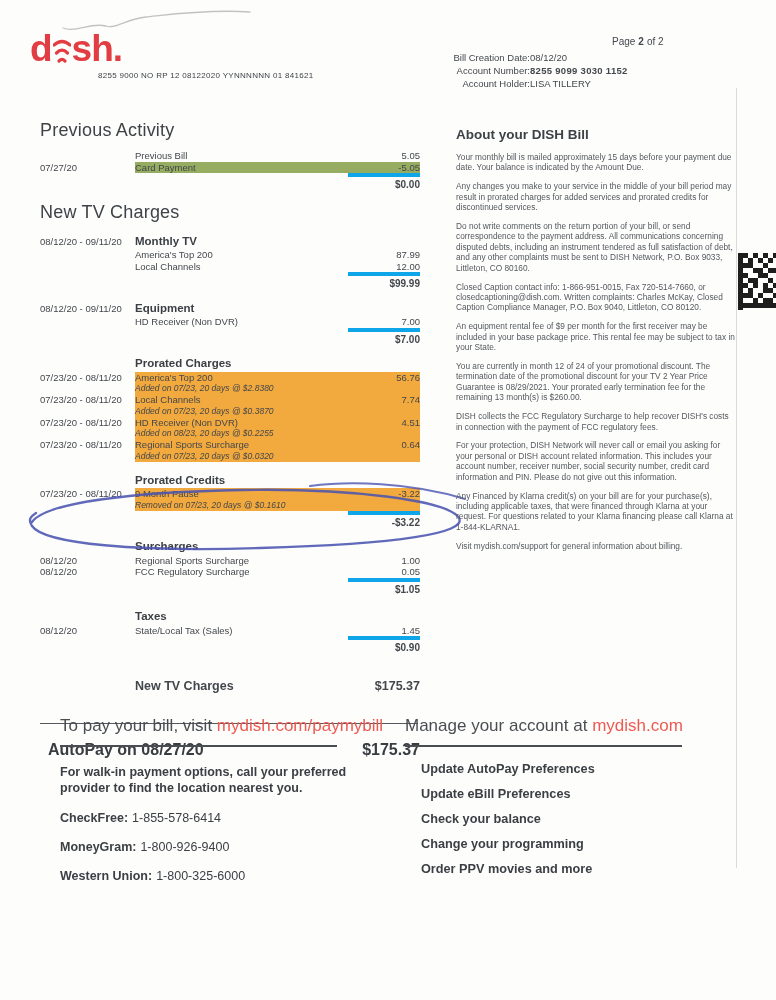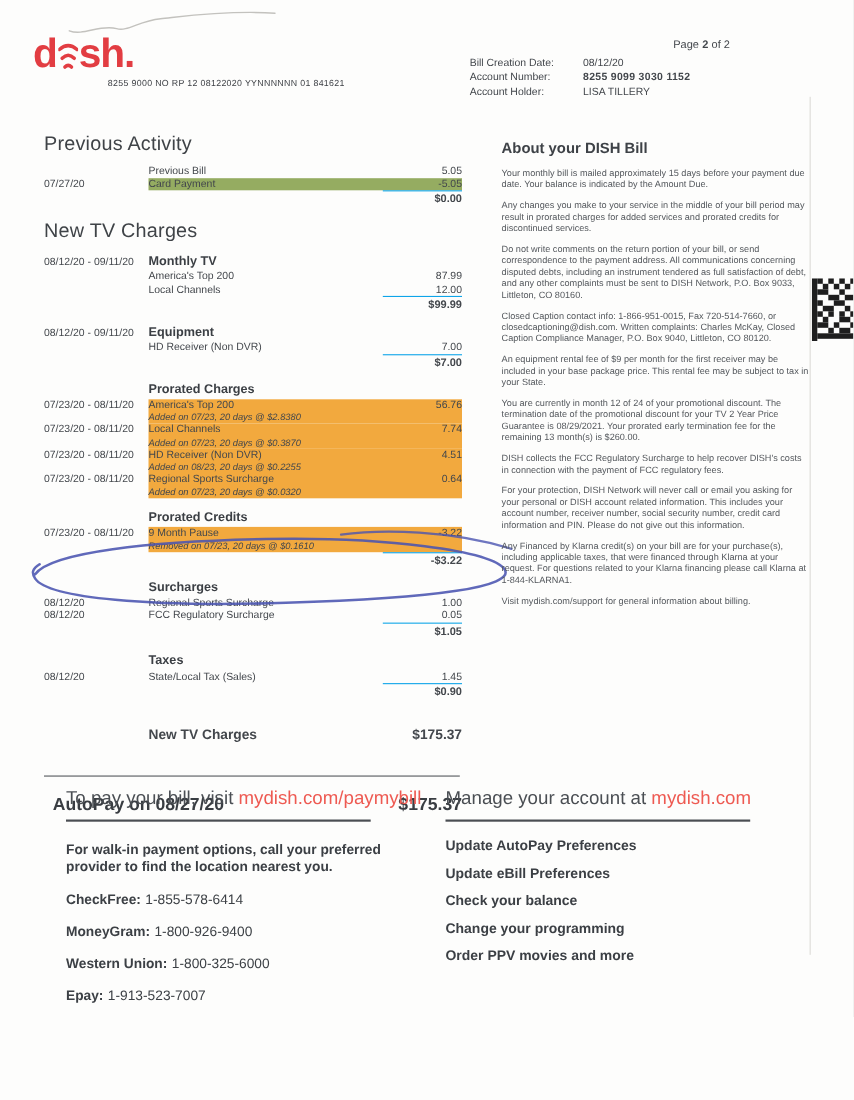--- a/index.html
+++ b/index.html
@@ -11,36 +11,36 @@
   }
   
   .logo { position:absolute; left:30px; top:32px; display:flex; align-items:flex-end;
           color:#e23d42; font-weight:bold; font-size:37px; line-height:34px; letter-spacing:-1px; }
   .logo .arcs { margin:0 1px 2px 1px; }
   .code-line { position:absolute; left:98px; top:71px; font-size:8px; color:#3c3f44; letter-spacing:.3px; }
   .page-ind { position:absolute; left:612px; top:36px; font-size:10px; color:#43474c;text-align:right; }
   .page-ind b { margin:0 3px; }
   .hdr-info { position:absolute; left:427px; top:51px; font-size:9.5px; line-height:13px; }
   .hdr-info .r { display:flex; }
-  .hdr-info .lab { width:103px; flex:none; }
+  .hdr-info .lab { width:103px; flex:none;text-align:right; }
   .hdr-info .val.b { font-weight:bold; letter-spacing:.3px; }
   
   .bill { position:absolute; left:40px; top:120px; width:380px; }
   .sec-h { font-size:18px; font-weight:400; color:#3f4347; letter-spacing:.2px; margin-bottom:9px; }
   .row { display:flex; align-items:flex-start; font-size:9.5px; line-height:11.5px; }
   .c-date { width:95px; flex:none; }
   .c-body { flex:1; display:flex; min-height:11.5px; }
   .c-body.col { flex-direction:column; }
   .l1 { display:flex; }
   .desc { flex:1; }
   .amt { width:72px; text-align:right; flex:none; }
   .title { font-size:11.5px; font-weight:bold; color:#3b3f44; }
   .row.head { margin-bottom:2px; }
   .sub { font-style:italic; font-size:8.5px; line-height:10px; padding-bottom:1px; }
-  .tline { border-top:1px solid #0ea5e9; padding-top:2px; font-weight:bold; font-size:10px; }
+  .tline { border-top:4px solid #0ea5e9; padding-top:2px; font-weight:bold; font-size:10px; }
   .hl-g { background:#95ac61; }
   .hl-o { background:#f2a93e; }
   .grp { margin-top:13px; }
   .grand { margin-top:27px; }
   .grand .desc,.grand .amt { font-size:12.5px; font-weight:bold; }
   .rule { border-top:1.5px solid #55585c; margin-top:31px; width:378px; }
   .autopay { display:flex; margin-top:17px; font-size:16px; font-weight:bold; color:#393d42;gap:18px; }
   .autopay .al { flex:1; padding-left:8px; }
   
   .about { position:absolute; left:456px; top:127px; width:281px; color:#54585d; }
@@ -48,21 +48,21 @@
   .about p { font-size:8.3px; line-height:10.4px; margin-bottom:8.5px; }
   
   .foot-h { font-size:17px; color:#4a4e53; font-weight:400; }
   .foot-h .lnk { color:#ee5a52; }
   .foot-hr { border-top:2px solid #4a4e53; width:277px; margin-top:9px; }
   .pay { position:absolute; left:60px; top:716px; width:335px; }
   .walkin { margin-top:17px; font-size:12.5px; font-weight:bold; line-height:16px; color:#3b3f44; }
   .prov { margin-top:15px; font-size:12.5px; color:#3c4045; }
   .prov b { margin-right:4px; }
   .manage { position:absolute; left:405px; top:716px; width:300px; }
-  .mlinks { margin-top:15px; }
+  .mlinks { margin-top:15px;margin-left:16px; }
   .mlink { font-size:12.7px; font-weight:bold; color:#3b3f44; margin-bottom:11px; }
   
   .squiggle { position:absolute; left:58px; top:4px; }
   .pen-circle { position:absolute; left:18px; top:477px; pointer-events:none; }
   .barcode { position:absolute; left:738px; top:253px; }
   .scan-edge { position:absolute; left:736px; top:88px; width:1px; height:780px; background:#dcdbd7; }
 </style>
 </head>
 <body>
 
@@ -376,21 +376,20 @@
     <rect x="5" y="50" width="33" height="5" fill="#1e1e1e"></rect>
   </svg>
 
   <div class="pay">
     <div class="foot-h"><span>To pay your bill, visit </span><span class="lnk">mydish.com/paymybill</span></div>
     <div class="foot-hr"></div>
     <div class="walkin">For walk-in payment options, call your preferred provider to find the location nearest you.</div>
     <div class="prov"><b>CheckFree:</b><span>1-855-578-6414</span></div>
     <div class="prov"><b>MoneyGram:</b><span>1-800-926-9400</span></div>
     <div class="prov"><b>Western Union:</b><span>1-800-325-6000</span></div>
-    <div class="prov"><b>Epay:</b><span>1-913-523-7007</span></div>
   </div>
 
   <div class="manage">
     <div class="foot-h"><span>Manage your account at </span><span class="lnk">mydish.com</span></div>
     <div class="foot-hr"></div>
     <div class="mlinks">
       <div class="mlink">Update AutoPay Preferences</div>
       <div class="mlink">Update eBill Preferences</div>
       <div class="mlink">Check your balance</div>
       <div class="mlink">Change your programming</div>

